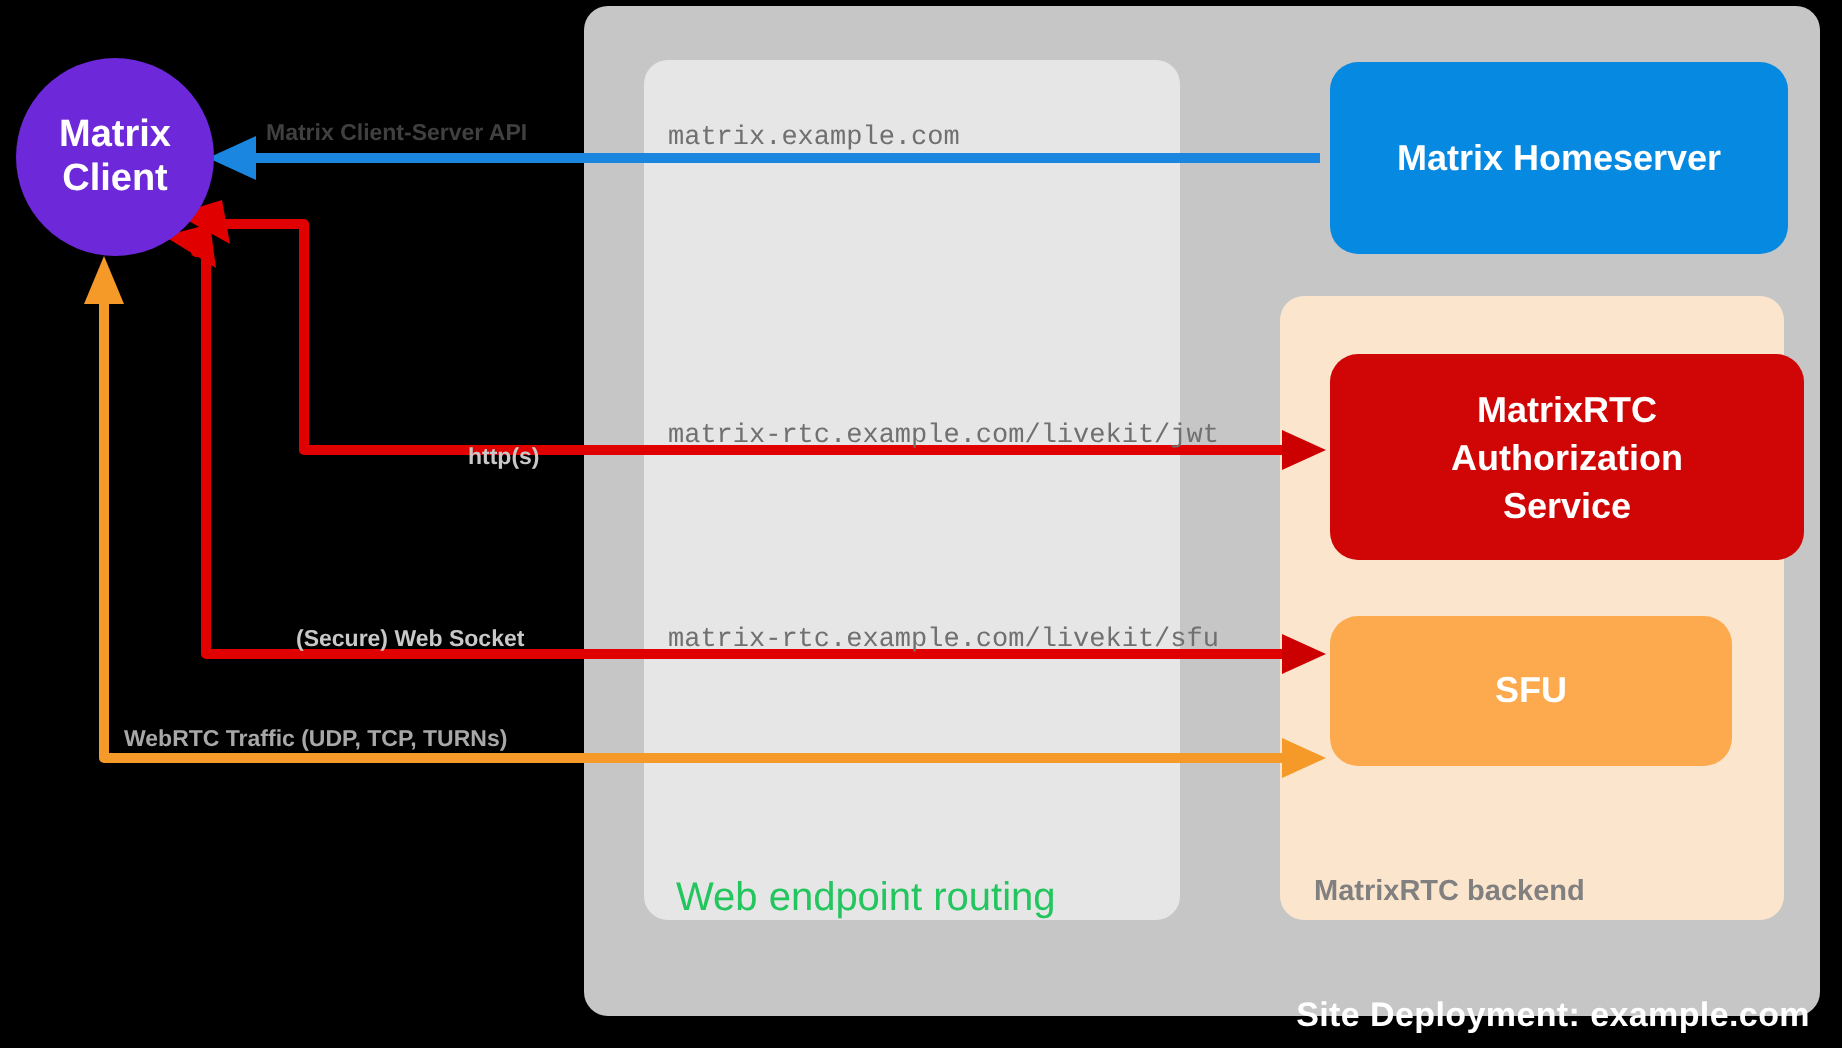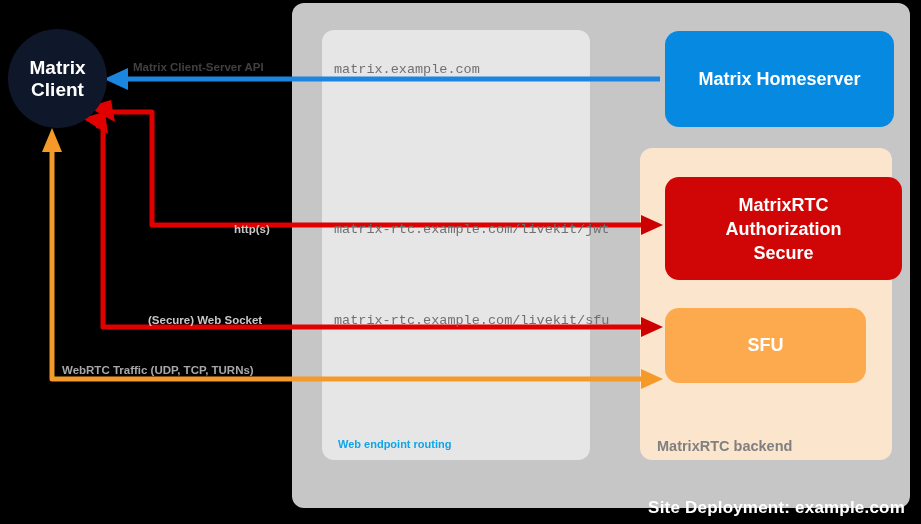--- a/index.html
+++ b/index.html
@@ -21,35 +21,35 @@
     right:16px;bottom:6px;
     color:#ffffff;font-size:17px;font-weight:bold;
     letter-spacing:.2px;white-space:nowrap;
   }
   #web-endpoint-routing{
     left:322px;top:30px;width:268px;height:430px;
     background:#e6e6e6;border-radius:12px;
   }
   #web-endpoint-routing-label{
     left:338px;top:438px;
-    color:#0ea5e9;font-size:11px;font-weight:bold;white-space:nowrap;
+    color:#22c55e;font-size:20px;font-weight:normal;white-space:nowrap;
   }
   #matrixrtc-backend{
     left:640px;top:148px;width:252px;height:312px;
     background:#fce5cd;border-radius:12px;
   }
   #matrixrtc-backend-label{
     left:657px;top:438px;
     color:#808080;font-size:14.5px;font-weight:bold;white-space:nowrap;
   }
 
   
   #matrix-client{
     left:8px;top:29px;width:99px;height:99px;
-    background:#0f172a;border-radius:50%;
+    background:#6d28d9;border-radius:50%;
     display:flex;align-items:center;justify-content:center;
     flex-direction:column;
   }
   #matrix-client .cl{
     color:#ffffff;font-size:19px;font-weight:bold;line-height:22px;text-align:center;
   }
   .node-box{
     border-radius:14px;display:flex;align-items:center;justify-content:center;
     text-align:center;color:#fff;font-weight:bold;
   }
@@ -65,21 +65,21 @@
     left:665px;top:308px;width:201px;height:75px;
     background:#fcaa4d;font-size:18px;
   }
 
   
   .url{
     font-family:"Liberation Mono", monospace;
     font-size:13.5px;color:#707070;white-space:nowrap;
   }
   #url-matrix{left:334px;top:62px;}
-  #url-jwt{left:334px;top:222px;}
+  #url-jwt{left:334px;top:211px;}
   #url-sfu{left:334px;top:313px;}
 
   
   .proto{
     font-size:11.5px;font-weight:bold;white-space:nowrap;
   }
   #lbl-csapi{left:133px;top:61px;color:#404040;}
   #lbl-https{left:234px;top:210px;color:#c8c8c8;margin-top:13px;}
   #lbl-ws{left:148px;top:314px;color:#c8c8c8;}
   #lbl-webrtc{left:62px;top:364px;color:#a8a8a8;}
@@ -133,21 +133,21 @@
   </div>
 
   <div class="abs node-box" id="matrix-homeserver">
     <span>Matrix Homeserver</span>
   </div>
 
   <div class="abs node-box" id="matrixrtc-auth">
     <div>
       <div>MatrixRTC</div>
       <div>Authorization</div>
-      <div>Secure</div>
+      <div>Service</div>
     </div>
   </div>
 
   <div class="abs node-box" id="sfu">
     <span>SFU</span>
   </div>
 
   <div class="abs url" id="url-matrix">matrix.example.com</div>
   <div class="abs url" id="url-jwt">matrix-rtc.example.com/livekit/jwt</div>
   <div class="abs url" id="url-sfu">matrix-rtc.example.com/livekit/sfu</div>

